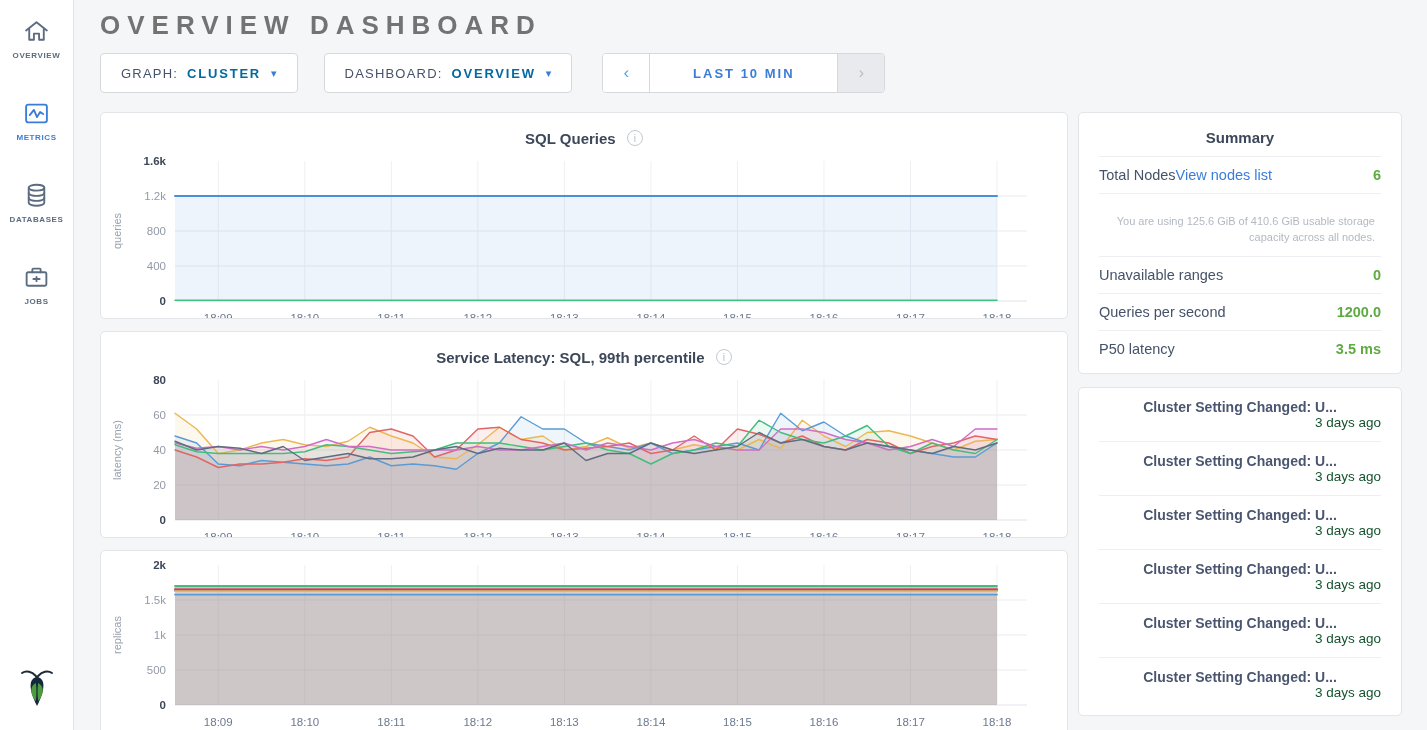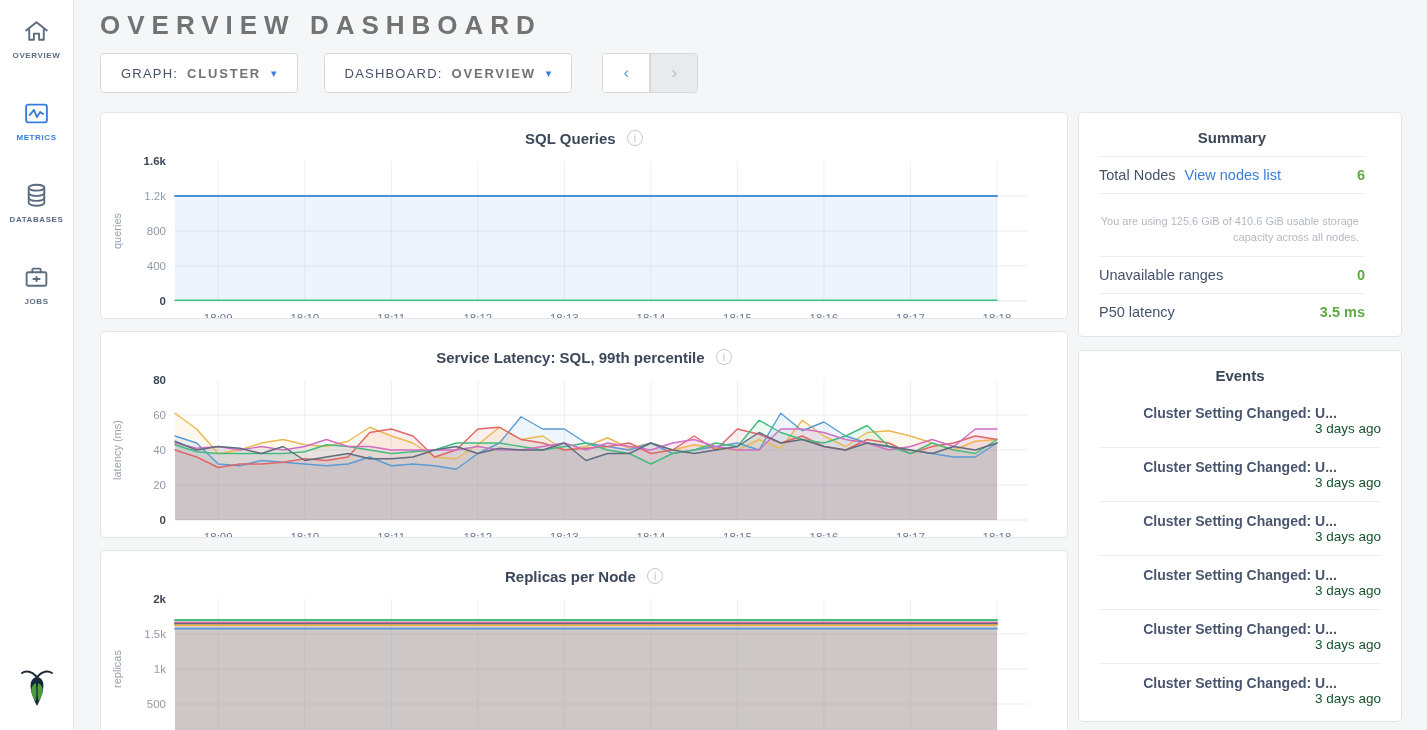--- a/index.html
+++ b/index.html
@@ -19,21 +19,21 @@
   .side-logo { position:absolute; bottom:22px; left:0; width:74px; display:flex; justify-content:center; }
 
   
   .main { flex:1; padding:8px 25px 0 26px; }
   h1.page-title { font-size:26px; font-weight:700; letter-spacing:7px; color:#737373; margin:2px 0 12px 0; }
 
   .controls { display:flex; align-items:center; }
   .dropdown { height:40px; background:#fff; border:1px solid #d6d8dc; border-radius:4px;
     display:flex; align-items:center; padding:0 20px; cursor:pointer; margin-right:26px; }
   .dd-label { font-size:13px; letter-spacing:1.2px; color:#46526a; margin-right:9px; }
-  .dd-value { font-size:13px; font-weight:700; letter-spacing:1.8px; color:#737373;text-align:right; }
+  .dd-value { font-size:13px; font-weight:700; letter-spacing:1.8px; color:#0369a1;text-align:right; }
   .dd-caret { color:#3a7dd8; font-size:11px; margin-left:10px; }
 
   .timesel { height:40px; display:flex; border:1px solid #d6d8dc; border-radius:4px;
     background:#fff; overflow:hidden; margin-left:4px; }
   .ts-btn { width:47px; display:flex; align-items:center; justify-content:center;
     background:#fff; border:none; font-size:17px; color:#57a3e4; cursor:pointer; }
   .ts-prev { border-right:1px solid #d6d8dc; }
   .ts-label { width:187px; display:flex; align-items:center; justify-content:center;
     font-size:13px; font-weight:700; letter-spacing:2px; color:#3a7dd8; cursor:pointer; }
   .ts-next { border-left:1px solid #d6d8dc; background:#e9eaed; color:#b8bdc5; cursor:default; }
@@ -45,26 +45,26 @@
   .card { background:#fff; border:1px solid #e4e5e9; border-radius:5px; }
   .chart-card { height:207px; margin-bottom:12px; position:relative; overflow:hidden; }
   .chart-title { text-align:center; padding-top:15px; font-size:15px; font-weight:700; color:#3c4759; }
   .chart-title .ttl { vertical-align:middle; }
   .info-icon { display:inline-block; width:16px; height:16px; border:1px solid #c3c9d1; border-radius:50%;
     color:#b6bcc6; font-size:10px; font-weight:400; line-height:15px; text-align:center;
     margin-left:7px; vertical-align:middle; cursor:pointer; font-style:normal; }
   .chart-svg { display:block; margin:4px 0 0 6px; }
 
   
-  .summary-card { padding:0 36px 6px 20px; }
+  .summary-card { padding:0 20px 6px 20px; }
   .panel-title { text-align:center; font-size:15px; font-weight:700; color:#3c4759; padding:16px 0 10px 0; }
   .sum-row { border-top:1px solid #eceef1; padding:10px 0;text-align:right; }
   .sum-line { display:flex; align-items:baseline; }
   .sum-label { font-size:14.5px; color:#46526a; }
-  .sum-link { font-size:14.5px; color:#3a7dd8; margin-left:9px; text-decoration:none; cursor:pointer; }
+  .sum-link { font-size:14.5px; color:#3a7dd8; text-decoration:none; cursor:pointer; }
   .sum-value { margin-left:auto; font-size:14.5px; font-weight:700; color:#5eab42; }
   .sum-note { font-size:11px; color:#b3b9c2; line-height:1.45; margin-top:10px; padding-right:6px; }
 
   
   .events-card { margin-top:13px; padding:0 20px 4px 20px; min-height:282px; }
   .ev-row { border-top:1px solid #eceef1; padding:11px 0; display:flex; align-items:center; cursor:pointer;flex-direction:column; }
   .ev-row:first-of-type { border-top:none; }
   .ev-text { font-size:14px; font-weight:700; color:#4a5670; white-space:nowrap; overflow:hidden; }
   .ev-time { margin-left:auto; font-size:13.5px; color:#14532d; white-space:nowrap; padding-left:10px; }
 </style>
@@ -126,20 +126,21 @@
         <span class="dd-value">CLUSTER</span>
         <span class="dd-caret">▾</span>
       </div>
       <div class="dropdown">
         <span class="dd-label">DASHBOARD:</span>
         <span class="dd-value">OVERVIEW</span>
         <span class="dd-caret">▾</span>
       </div>
       <div class="timesel">
         <button class="ts-btn ts-prev">‹</button>
+        <div class="ts-label">LAST 10 MIN</div>
         <button class="ts-btn ts-next">›</button>
       </div>
     </div>
 
     <div class="content">
 
       <div class="charts-col">
         <div class="card chart-card">
           <div class="chart-title">
             <span class="ttl">SQL Queries</span>
@@ -227,24 +228,20 @@
               <polyline points="68,43.25000000000001 89.63157894736842,59 111.26315789473685,83.5 132.89473684210526,80 154.5263157894737,73 176.15789473684208,69.5 197.78947368421052,74.75 219.42105263157893,76.5 241.05263157894737,71.25 262.6842105263158,57.25 284.31578947368416,66 305.9473684210526,73 327.57894736842104,87 349.2105263157895,88.75 370.84210526315786,74.75 392.4736842105263,57.25 414.10526315789474,69.5 435.7368421052632,66 457.36842105263156,80 479,76.5 500.6315789473684,67.75 522.2631578947369,78.25 543.8947368421052,73 565.5263157894738,80 587.1578947368421,74.75 608.7894736842105,78.25 630.421052631579,80 652.0526315789474,69.5 673.6842105263157,78.25 695.3157894736843,50.25 716.9473684210526,66 738.578947368421,76.5 760.2105263157895,62.5 781.8421052631579,60.75000000000001 803.4736842105264,66 825.1052631578947,73 846.7368421052631,80 868.3684210526316,71.25 890,69.5" fill="none" stroke="#ecb753" stroke-width="1.4" stroke-linejoin="round" stroke-linecap="round"></polyline>
               <polyline points="68,66 89.63157894736842,73 111.26315789473685,94 132.89473684210526,95.75 154.5263157894737,90.5 176.15789473684208,92.25 197.78947368421052,94 219.42105263157893,95.75 241.05263157894737,94 262.6842105263158,87 284.31578947368416,95.75 305.9473684210526,94 327.57894736842104,95.75 349.2105263157895,99.25 370.84210526315786,83.5 392.4736842105263,73 414.10526315789474,46.74999999999999 435.7368421052632,59 457.36842105263156,59 479,73 500.6315789473684,76.5 522.2631578947369,80 543.8947368421052,73 565.5263157894738,83.5 587.1578947368421,80 608.7894736842105,76.5 630.421052631579,73 652.0526315789474,80 673.6842105263157,43.25000000000001 695.3157894736843,60.75000000000001 716.9473684210526,52.00000000000001 738.578947368421,66 760.2105263157895,73 781.8421052631579,76.5 803.4736842105264,80 825.1052631578947,83.5 846.7368421052631,87 868.3684210526316,87 890,73" fill="none" stroke="#5b9bd5" stroke-width="1.4" stroke-linejoin="round" stroke-linecap="round"></polyline>
               <polyline points="68,80 89.63157894736842,87 111.26315789473685,97.5 132.89473684210526,94 154.5263157894737,94 176.15789473684208,92.25 197.78947368421052,88.75 219.42105263157893,90.5 241.05263157894737,87 262.6842105263158,62.5 284.31578947368416,59 305.9473684210526,66 327.57894736842104,87 349.2105263157895,80 370.84210526315786,59 392.4736842105263,57.25 414.10526315789474,69.5 435.7368421052632,73 457.36842105263156,80 479,78.25 500.6315789473684,76.5 522.2631578947369,73 543.8947368421052,83.5 565.5263157894738,80 587.1578947368421,66 608.7894736842105,80 630.421052631579,59 652.0526315789474,64.25 673.6842105263157,73 695.3157894736843,66 716.9473684210526,76.5 738.578947368421,80 760.2105263157895,69.5 781.8421052631579,73 803.4736842105264,83.5 825.1052631578947,76.5 846.7368421052631,73 868.3684210526316,66 890,69.5" fill="none" stroke="#e26565" stroke-width="1.4" stroke-linejoin="round" stroke-linecap="round"></polyline>
               <polyline points="68,74.75 89.63157894736842,81.75 111.26315789473685,83.5 132.89473684210526,83.5 154.5263157894737,83.5 176.15789473684208,83.5 197.78947368421052,81.75 219.42105263157893,74.75 241.05263157894737,76.5 262.6842105263158,80 284.31578947368416,83.5 305.9473684210526,81.75 327.57894736842104,80 349.2105263157895,73 370.84210526315786,73 392.4736842105263,73 414.10526315789474,76.5 435.7368421052632,80 457.36842105263156,76.5 479,73 500.6315789473684,80 522.2631578947369,83.5 543.8947368421052,94 565.5263157894738,83.5 587.1578947368421,80 608.7894736842105,73 630.421052631579,76.5 652.0526315789474,50.25 673.6842105263157,62.5 695.3157894736843,69.5 716.9473684210526,73 738.578947368421,66 760.2105263157895,55.49999999999999 781.8421052631579,76.5 803.4736842105264,83.5 825.1052631578947,73 846.7368421052631,80 868.3684210526316,83.5 890,69.5" fill="none" stroke="#43bd7e" stroke-width="1.4" stroke-linejoin="round" stroke-linecap="round"></polyline>
               <polyline points="68,73 89.63157894736842,78.25 111.26315789473685,76.5 132.89473684210526,80 154.5263157894737,76.5 176.15789473684208,80 197.78947368421052,76.5 219.42105263157893,69.5 241.05263157894737,76.5 262.6842105263158,76.5 284.31578947368416,80 305.9473684210526,80 327.57894736842104,80 349.2105263157895,80 370.84210526315786,76.5 392.4736842105263,80 414.10526315789474,80 435.7368421052632,76.5 457.36842105263156,73 479,80 500.6315789473684,73 522.2631578947369,76.5 543.8947368421052,80 565.5263157894738,73 587.1578947368421,69.5 608.7894736842105,76.5 630.421052631579,80 652.0526315789474,80 673.6842105263157,59 695.3157894736843,59 716.9473684210526,62.5 738.578947368421,69.5 760.2105263157895,73 781.8421052631579,80 803.4736842105264,76.5 825.1052631578947,69.5 846.7368421052631,76.5 868.3684210526316,59 890,59" fill="none" stroke="#cf6fc3" stroke-width="1.4" stroke-linejoin="round" stroke-linecap="round"></polyline>
               <polyline points="68,71.25 89.63157894736842,80 111.26315789473685,76.5 132.89473684210526,78.25 154.5263157894737,83.5 176.15789473684208,76.5 197.78947368421052,90.5 219.42105263157893,87 241.05263157894737,83.5 262.6842105263158,88.75 284.31578947368416,88.75 305.9473684210526,87 327.57894736842104,80 349.2105263157895,76.5 370.84210526315786,83.5 392.4736842105263,78.25 414.10526315789474,80 435.7368421052632,80 457.36842105263156,73 479,90.5 500.6315789473684,83.5 522.2631578947369,83.5 543.8947368421052,73 565.5263157894738,80 587.1578947368421,83.5 608.7894736842105,80 630.421052631579,76.5 652.0526315789474,62.5 673.6842105263157,73 695.3157894736843,69.5 716.9473684210526,76.5 738.578947368421,80 760.2105263157895,73 781.8421052631579,76.5 803.4736842105264,80 825.1052631578947,83.5 846.7368421052631,76.5 868.3684210526316,80 890,73" fill="none" stroke="#5f6c80" stroke-width="1.4" stroke-linejoin="round" stroke-linecap="round"></polyline>
             </svg>
         </div>
 
         <div class="card chart-card">
-          <div class="chart-title">
-            <span class="ttl">Replicas per Node</span>
-            <span class="info-icon">i</span>
-          </div>
           <svg class="chart-svg" viewBox="0 0 952 178" width="952" height="178">
               <text x="59" y="14" text-anchor="end" fill="#3c4758" font-size="11.5" font-family="&quot;Liberation Sans&quot;,sans-serif" font-weight="bold">2k</text>
               <line x1="68" x2="920" y1="45" y2="45" stroke="#e9ebef" stroke-width="1"></line>
               <text x="59" y="49" text-anchor="end" fill="#929aa8" font-size="11.5" font-family="&quot;Liberation Sans&quot;,sans-serif">1.5k</text>
               <line x1="68" x2="920" y1="80" y2="80" stroke="#e9ebef" stroke-width="1"></line>
               <text x="59" y="84" text-anchor="end" fill="#929aa8" font-size="11.5" font-family="&quot;Liberation Sans&quot;,sans-serif">1k</text>
               <line x1="68" x2="920" y1="115" y2="115" stroke="#e9ebef" stroke-width="1"></line>
               <text x="59" y="119" text-anchor="end" fill="#929aa8" font-size="11.5" font-family="&quot;Liberation Sans&quot;,sans-serif">500</text>
               <line x1="68" x2="920" y1="150" y2="150" stroke="#dfe3e8" stroke-width="1"></line>
               <text x="59" y="154" text-anchor="end" fill="#3c4758" font-size="11.5" font-family="&quot;Liberation Sans&quot;,sans-serif" font-weight="bold">0</text>
@@ -300,29 +297,34 @@
                 <div class="sum-note">You are using 125.6 GiB of 410.6 GiB usable storage capacity across all nodes.</div>
               </div>
               <div class="sum-row">
                 <div class="sum-line">
                   <span class="sum-label">Unavailable ranges</span>
                   <span class="sum-value">0</span>
                 </div>
               </div>
               <div class="sum-row">
                 <div class="sum-line">
+                  <span class="sum-label">Queries per second</span>
+                  <span class="sum-value">1200.0</span>
+                </div>
+              </div>
+              <div class="sum-row">
+                <div class="sum-line">
                   <span class="sum-label">P50 latency</span>
                   <span class="sum-value">3.5 ms</span>
                 </div>
               </div>
             </div>
         </div>
 
         <div class="card events-card">
-          <div class="panel-title">Events</div>
           <div>
               <div class="ev-row">
                 <span class="ev-text">Cluster Setting Changed: U...</span>
                 <span class="ev-time">3 days ago</span>
               </div>
               <div class="ev-row">
                 <span class="ev-text">Cluster Setting Changed: U...</span>
                 <span class="ev-time">3 days ago</span>
               </div>
               <div class="ev-row">

